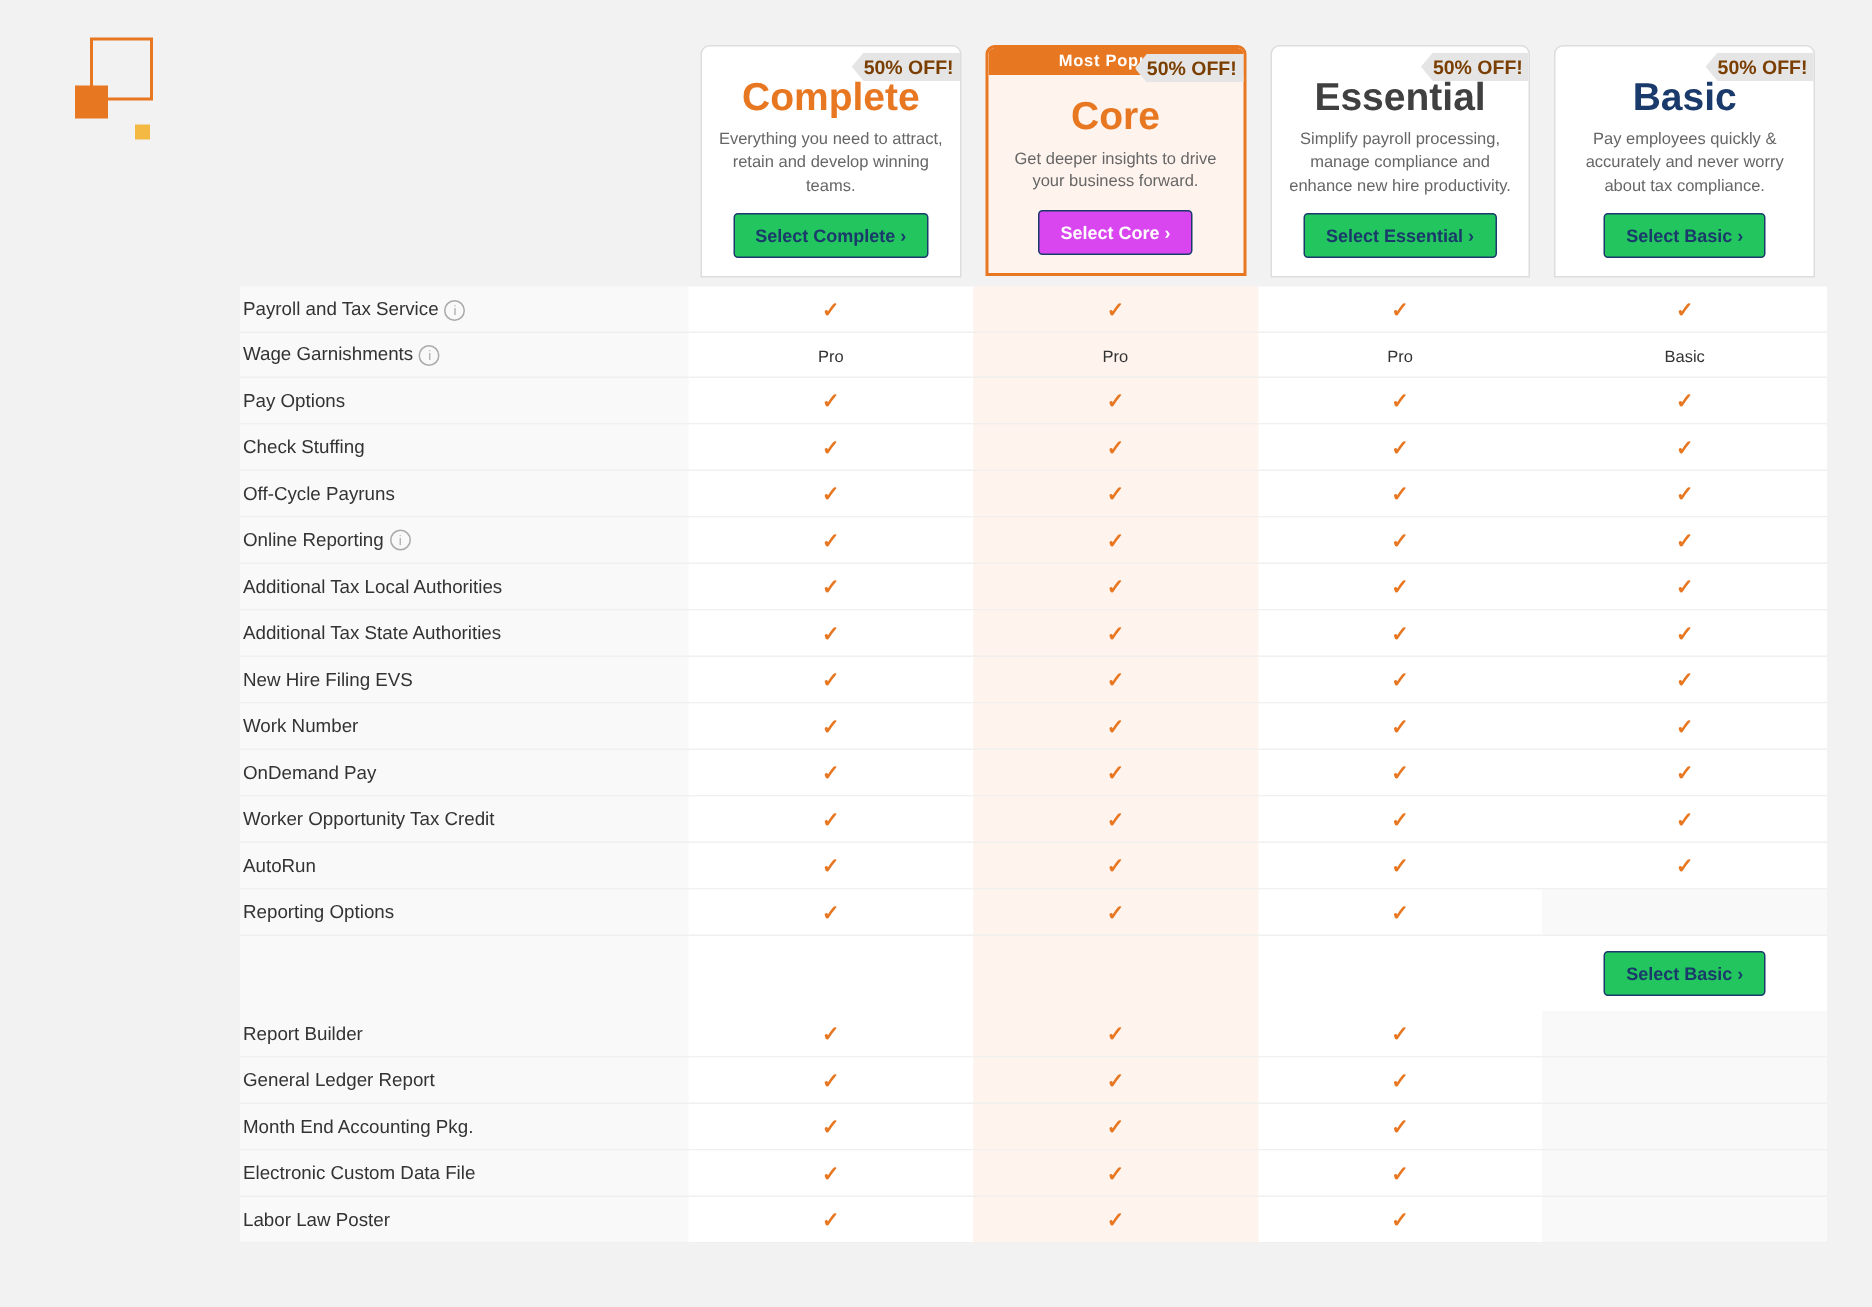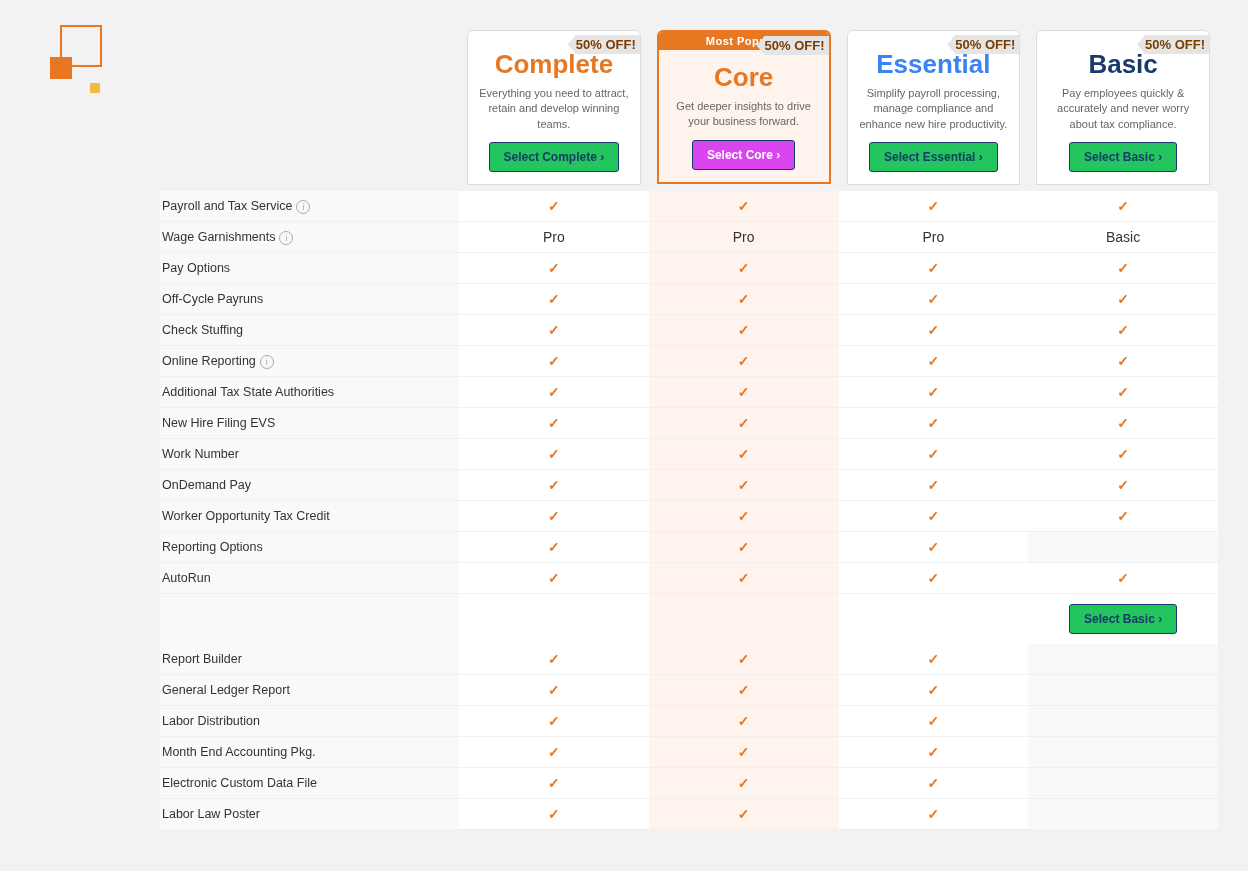--- a/index.html
+++ b/index.html
@@ -102,21 +102,21 @@
       padding: 2px 6px 2px 8px;
       clip-path: polygon(8px 0, 100% 0, 100% 100%, 8px 100%, 0 50%);
       white-space: nowrap;
     }
     .plan-name {
       font-size: 26px;
       font-weight: bold;
       color: #e87722;
       margin-top: 6px;
     }
-    .plan-name.essential { color: #3b82f6; }
+    .plan-name.essential { color: #404040; }
     .plan-name.basic-plan { color: #1a3a6b; }
     .plan-description {
       font-size: 11px;
       color: #666;
       margin: 6px 0 10px;
       line-height: 1.4;
     }
     .select-btn {
       display: inline-block;
       border: 1.5px solid #1a3a6b;
@@ -156,21 +156,21 @@
     }
     .feature-row td.core-col {
       background: #fff3ed;
     }
     .checkmark {
       color: #e87722;
       font-size: 14px;
       font-weight: bold;
     }
     .badge-pro {
-      font-size: 14px;
+      font-size: 11px;
       color: #333;
     }
     .info-icon {
       display: inline-block;
       width: 14px; height: 14px;
       border: 1px solid #aaa;
       border-radius: 50%;
       font-size: 9px;
       color: #aaa;
       text-align: center;
@@ -277,41 +277,48 @@
             <td data-name="basic-cell"><span class="badge-pro" data-name="badge-label">Basic</span></td>
           </tr>
           <tr class="feature-row" data-name="table-row">
             <td class="feature-name" data-name="feature-name-cell">Pay Options</td>
             <td data-name="complete-cell"><span class="checkmark" data-name="check-icon">✓</span></td>
             <td data-name="core-cell" class="core-col"><span class="checkmark" data-name="check-icon">✓</span></td>
             <td data-name="essential-cell"><span class="checkmark" data-name="check-icon">✓</span></td>
             <td data-name="basic-cell"><span class="checkmark" data-name="check-icon">✓</span></td>
           </tr>
           <tr class="feature-row" data-name="table-row">
+            <td class="feature-name" data-name="feature-name-cell">Check Stuffing</td>
+            <td data-name="complete-cell"><span class="checkmark" data-name="check-icon">✓</span></td>
+            <td data-name="core-cell" class="core-col"><span class="checkmark" data-name="check-icon">✓</span></td>
+            <td data-name="essential-cell"><span class="checkmark" data-name="check-icon">✓</span></td>
+            <td data-name="basic-cell"><span class="checkmark" data-name="check-icon">✓</span></td>
+          </tr>
+          <tr class="feature-row" data-name="table-row">
             <td class="feature-name" data-name="feature-name-cell">Off-Cycle Payruns</td>
             <td data-name="complete-cell"><span class="checkmark" data-name="check-icon">✓</span></td>
             <td data-name="core-cell" class="core-col"><span class="checkmark" data-name="check-icon">✓</span></td>
             <td data-name="essential-cell"><span class="checkmark" data-name="check-icon">✓</span></td>
             <td data-name="basic-cell"><span class="checkmark" data-name="check-icon">✓</span></td>
           </tr>
           <tr class="feature-row" data-name="table-row">
-            <td class="feature-name" data-name="feature-name-cell">Check Stuffing</td>
-            <td data-name="complete-cell"><span class="checkmark" data-name="check-icon">✓</span></td>
-            <td data-name="core-cell" class="core-col"><span class="checkmark" data-name="check-icon">✓</span></td>
-            <td data-name="essential-cell"><span class="checkmark" data-name="check-icon">✓</span></td>
-            <td data-name="basic-cell"><span class="checkmark" data-name="check-icon">✓</span></td>
-          </tr>
-          <tr class="feature-row" data-name="table-row">
             <td class="feature-name" data-name="feature-name-cell">Online Reporting<span class="info-icon" data-name="info-icon">i</span></td>
             <td data-name="complete-cell"><span class="checkmark" data-name="check-icon">✓</span></td>
             <td data-name="core-cell" class="core-col"><span class="checkmark" data-name="check-icon">✓</span></td>
             <td data-name="essential-cell"><span class="checkmark" data-name="check-icon">✓</span></td>
             <td data-name="basic-cell"><span class="checkmark" data-name="check-icon">✓</span></td>
           </tr>
           <tr class="feature-row" data-name="table-row">
+            <td class="feature-name" data-name="feature-name-cell">Additional Tax Local Authorities</td>
+            <td data-name="complete-cell"><span class="checkmark" data-name="check-icon">✓</span></td>
+            <td data-name="core-cell" class="core-col"><span class="checkmark" data-name="check-icon">✓</span></td>
+            <td data-name="essential-cell"><span class="checkmark" data-name="check-icon">✓</span></td>
+            <td data-name="basic-cell"><span class="checkmark" data-name="check-icon">✓</span></td>
+          </tr>
+          <tr class="feature-row" data-name="table-row">
             <td class="feature-name" data-name="feature-name-cell">Additional Tax State Authorities</td>
             <td data-name="complete-cell"><span class="checkmark" data-name="check-icon">✓</span></td>
             <td data-name="core-cell" class="core-col"><span class="checkmark" data-name="check-icon">✓</span></td>
             <td data-name="essential-cell"><span class="checkmark" data-name="check-icon">✓</span></td>
             <td data-name="basic-cell"><span class="checkmark" data-name="check-icon">✓</span></td>
           </tr>
           <tr class="feature-row" data-name="table-row">
             <td class="feature-name" data-name="feature-name-cell">New Hire Filing EVS</td>
             <td data-name="complete-cell"><span class="checkmark" data-name="check-icon">✓</span></td>
             <td data-name="core-cell" class="core-col"><span class="checkmark" data-name="check-icon">✓</span></td>
@@ -333,32 +340,32 @@
             <td data-name="basic-cell"><span class="checkmark" data-name="check-icon">✓</span></td>
           </tr>
           <tr class="feature-row" data-name="table-row">
             <td class="feature-name" data-name="feature-name-cell">Worker Opportunity Tax Credit</td>
             <td data-name="complete-cell"><span class="checkmark" data-name="check-icon">✓</span></td>
             <td data-name="core-cell" class="core-col"><span class="checkmark" data-name="check-icon">✓</span></td>
             <td data-name="essential-cell"><span class="checkmark" data-name="check-icon">✓</span></td>
             <td data-name="basic-cell"><span class="checkmark" data-name="check-icon">✓</span></td>
           </tr>
           <tr class="feature-row" data-name="table-row">
+            <td class="feature-name" data-name="feature-name-cell">AutoRun</td>
+            <td data-name="complete-cell"><span class="checkmark" data-name="check-icon">✓</span></td>
+            <td data-name="core-cell" class="core-col"><span class="checkmark" data-name="check-icon">✓</span></td>
+            <td data-name="essential-cell"><span class="checkmark" data-name="check-icon">✓</span></td>
+            <td data-name="basic-cell"><span class="checkmark" data-name="check-icon">✓</span></td>
+          </tr>
+          <tr class="feature-row" data-name="table-row">
             <td class="feature-name" data-name="feature-name-cell">Reporting Options</td>
             <td data-name="complete-cell"><span class="checkmark" data-name="check-icon">✓</span></td>
             <td data-name="core-cell" class="core-col"><span class="checkmark" data-name="check-icon">✓</span></td>
             <td data-name="essential-cell"><span class="checkmark" data-name="check-icon">✓</span></td>
             <td data-name="basic-cell" class=" empty-cell"></td>
-          </tr>
-          <tr class="feature-row" data-name="table-row">
-            <td class="feature-name" data-name="feature-name-cell">AutoRun</td>
-            <td data-name="complete-cell"><span class="checkmark" data-name="check-icon">✓</span></td>
-            <td data-name="core-cell" class="core-col"><span class="checkmark" data-name="check-icon">✓</span></td>
-            <td data-name="essential-cell"><span class="checkmark" data-name="check-icon">✓</span></td>
-            <td data-name="basic-cell"><span class="checkmark" data-name="check-icon">✓</span></td>
           </tr>
           <tr class="select-row" data-name="select-basic-bottom-row">
             <td class="feature-name" data-name="empty-feature-cell"></td>
             <td data-name="complete-select-bottom-cell"></td>
             <td data-name="core-select-bottom-cell" class="core-col"></td>
             <td data-name="essential-select-bottom-cell"></td>
             <td data-name="basic-select-bottom-cell"><button class="select-btn" data-name="select-basic-button-bottom" style="content: none;">Select Basic ›</button></td>
           </tr>
           <tr class="feature-row" data-name="table-row">
             <td class="feature-name" data-name="feature-name-cell">Report Builder</td>
@@ -368,27 +375,20 @@
             <td data-name="basic-cell" class=" empty-cell"></td>
           </tr>
           <tr class="feature-row" data-name="table-row">
             <td class="feature-name" data-name="feature-name-cell">General Ledger Report</td>
             <td data-name="complete-cell"><span class="checkmark" data-name="check-icon">✓</span></td>
             <td data-name="core-cell" class="core-col"><span class="checkmark" data-name="check-icon">✓</span></td>
             <td data-name="essential-cell"><span class="checkmark" data-name="check-icon">✓</span></td>
             <td data-name="basic-cell" class=" empty-cell"></td>
           </tr>
           <tr class="feature-row" data-name="table-row">
-            <td class="feature-name" data-name="feature-name-cell">Labor Distribution</td>
-            <td data-name="complete-cell"><span class="checkmark" data-name="check-icon">✓</span></td>
-            <td data-name="core-cell" class="core-col"><span class="checkmark" data-name="check-icon">✓</span></td>
-            <td data-name="essential-cell"><span class="checkmark" data-name="check-icon">✓</span></td>
-            <td data-name="basic-cell" class=" empty-cell"></td>
-          </tr>
-          <tr class="feature-row" data-name="table-row">
             <td class="feature-name" data-name="feature-name-cell">Month End Accounting Pkg.</td>
             <td data-name="complete-cell"><span class="checkmark" data-name="check-icon">✓</span></td>
             <td data-name="core-cell" class="core-col"><span class="checkmark" data-name="check-icon">✓</span></td>
             <td data-name="essential-cell"><span class="checkmark" data-name="check-icon">✓</span></td>
             <td data-name="basic-cell" class=" empty-cell"></td>
           </tr>
           <tr class="feature-row" data-name="table-row">
             <td class="feature-name" data-name="feature-name-cell">Electronic Custom Data File</td>
             <td data-name="complete-cell"><span class="checkmark" data-name="check-icon">✓</span></td>
             <td data-name="core-cell" class="core-col"><span class="checkmark" data-name="check-icon">✓</span></td>

